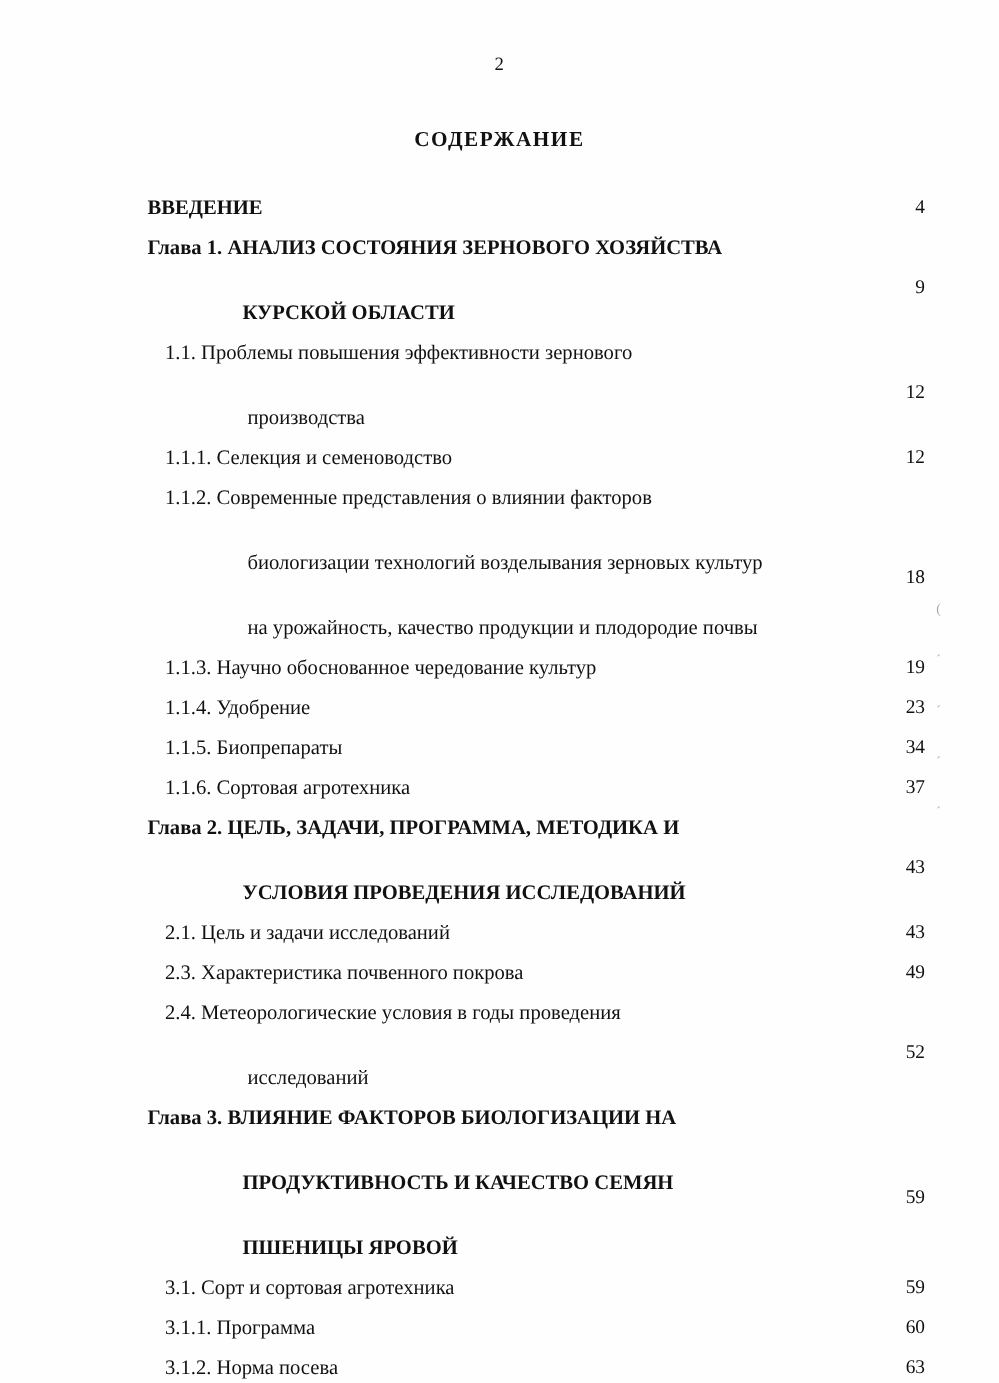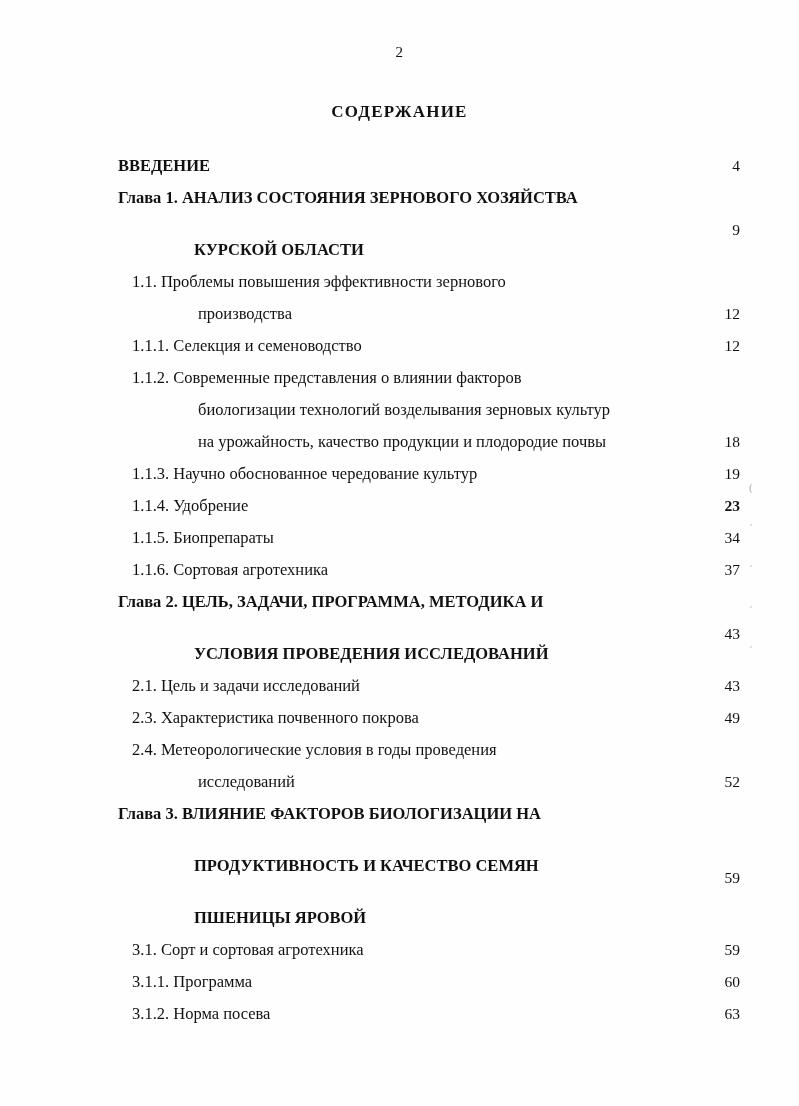--- a/index.html
+++ b/index.html
@@ -64,21 +64,21 @@
     text-align: right;
     font-size: 15.5px;
     white-space: nowrap;
   }
   
   .lvl-0 .entry-text { padding-left: 0px; }
   .lvl-1 .entry-text { padding-left: 14px; }
 
   .bold { font-weight: bold; }
   .hang-1 { padding-left: 76px; margin-top: 20px; }
-  .hang-2 { padding-left: 66px; }
+  .hang-2 { padding-left: 66px; margin-top: 20px; }
 
   
   .margin-marks {
     position: absolute;
     right: 36px;
     top: 480px;
     width: 14px;
     color: #8a8a8a;
     font-size: 11px;
     line-height: 1.35;
@@ -133,21 +133,21 @@
       <div class="toc-entry lvl-1">
         <span class="entry-text">
           <span class="entry-line">1.1.3. Научно обоснованное чередование культур</span>
         </span>
         <span class="entry-page" style="padding-top: 0px; line-height: 32px;">19</span>
       </div>
       <div class="toc-entry lvl-1">
         <span class="entry-text">
           <span class="entry-line">1.1.4.  Удобрение</span>
         </span>
-        <span class="entry-page" style="padding-top: 0px; line-height: 32px; font-weight: bold;">23</span>
+        <span class="entry-page" style="padding-top: 0px; line-height: 32px;">23</span>
       </div>
       <div class="toc-entry lvl-1">
         <span class="entry-text">
           <span class="entry-line">1.1.5. Биопрепараты</span>
         </span>
         <span class="entry-page" style="padding-top: 0px; line-height: 32px;">34</span>
       </div>
       <div class="toc-entry lvl-1">
         <span class="entry-text">
           <span class="entry-line">1.1.6. Сортовая агротехника</span>

